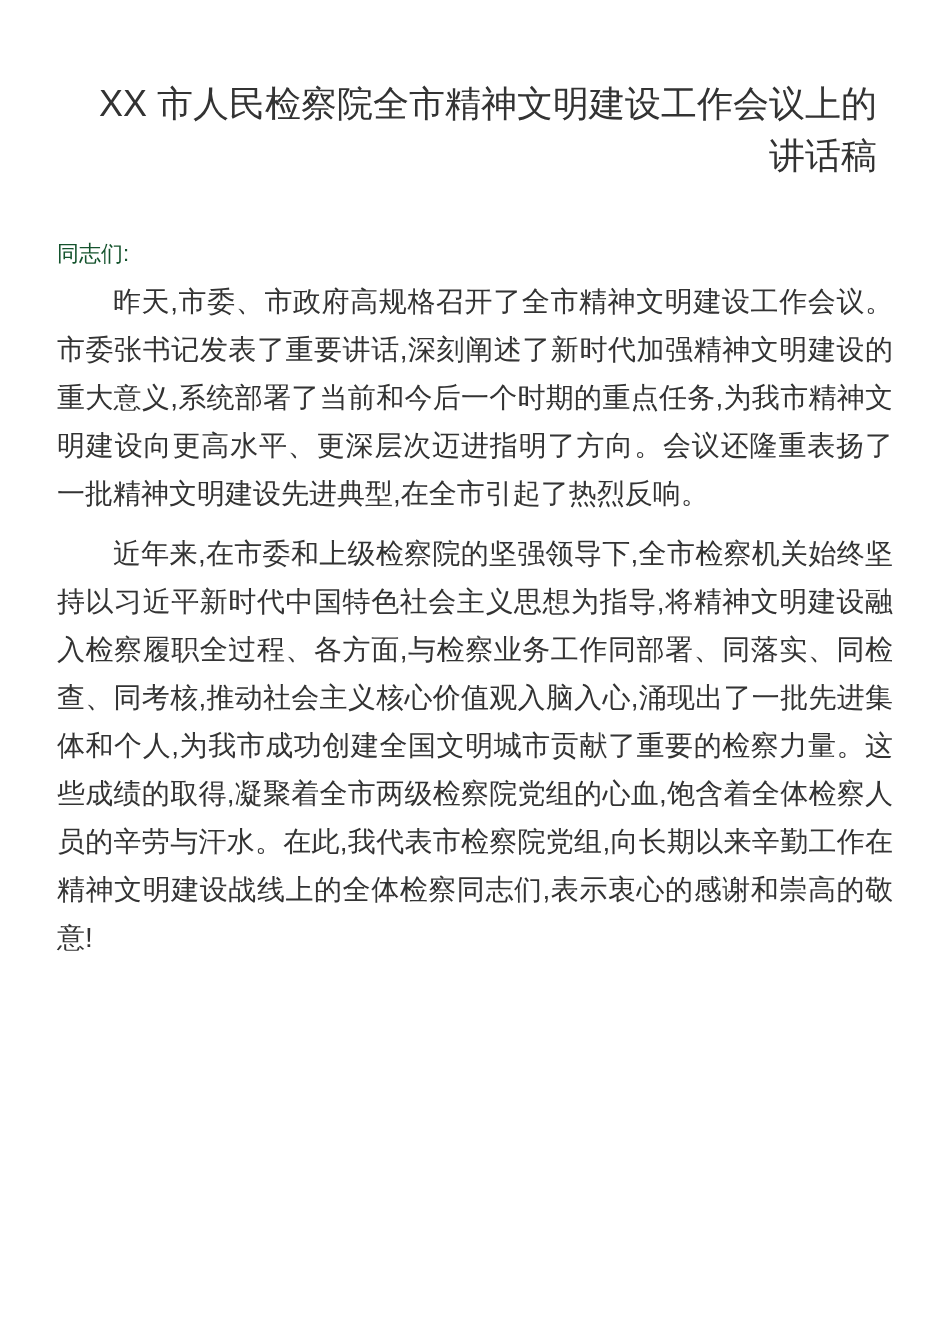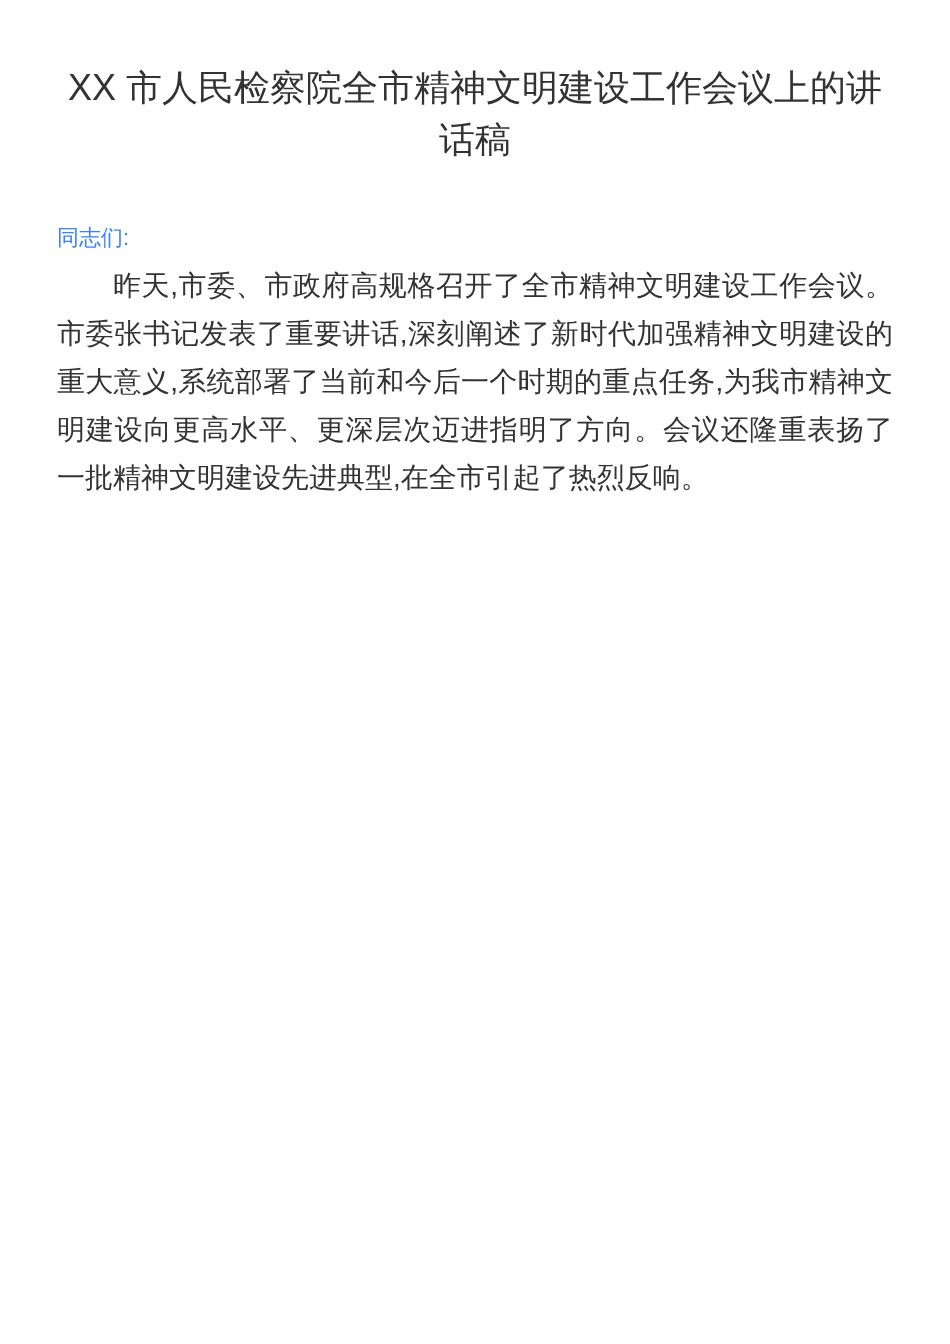--- a/index.html
+++ b/index.html
@@ -15,30 +15,30 @@
     padding: 62px 57px 0 57px;
     background: #ffffff;
     color: #333333;
     font-family: "Liberation Sans", "DejaVu Sans", sans-serif;
     overflow: hidden;
   }
   .doc-title {
     font-size: 36px;
     line-height: 52px;
     font-weight: 400;
-    text-align: center;
-    margin: 0;
+    text-align: right;
+    margin: 16px;
     color: #333333;
   }
   .salutation {
     font-size: 22px;
     line-height: 48px;
     margin: 48px 0 0 0;
     text-indent: 0;
-    color: #3b82f6;
+    color: #14532d;
   }
   .para {
     font-size: 28px;
     line-height: 48px;
     margin: 0 0 12px 0;
     text-indent: 2em;
     text-align: justify;
     color: #333333;
   }
 </style>
@@ -46,13 +46,14 @@
 <body>
 
 <div class="page">
   <h1 class="doc-title">XX 市人民检察院全市精神文明建设工作会议上的讲话稿</h1>
 
   <p class="salutation">同志们:</p>
 
   <p class="para">昨天,市委、市政府高规格召开了全市精神文明建设工作会议。市委张书记发表了重要讲话,深刻阐述了新时代加强精神文明建设的重大意义,系统部署了当前和今后一个时期的重点任务,为我市精神文明建设向更高水平、更深层次迈进指明了方向。会议还隆重表扬了一批精神文明建设先进典型,在全市引起了热烈反响。</p>
 
 
+  <p class="para">近年来,在市委和上级检察院的坚强领导下,全市检察机关始终坚持以习近平新时代中国特色社会主义思想为指导,将精神文明建设融入检察履职全过程、各方面,与检察业务工作同部署、同落实、同检查、同考核,推动社会主义核心价值观入脑入心,涌现出了一批先进集体和个人,为我市成功创建全国文明城市贡献了重要的检察力量。这些成绩的取得,凝聚着全市两级检察院党组的心血,饱含着全体检察人员的辛劳与汗水。在此,我代表市检察院党组,向长期以来辛勤工作在精神文明建设战线上的全体检察同志们,表示衷心的感谢和崇高的敬意!</p>
 </div>
 
 </body></html>

